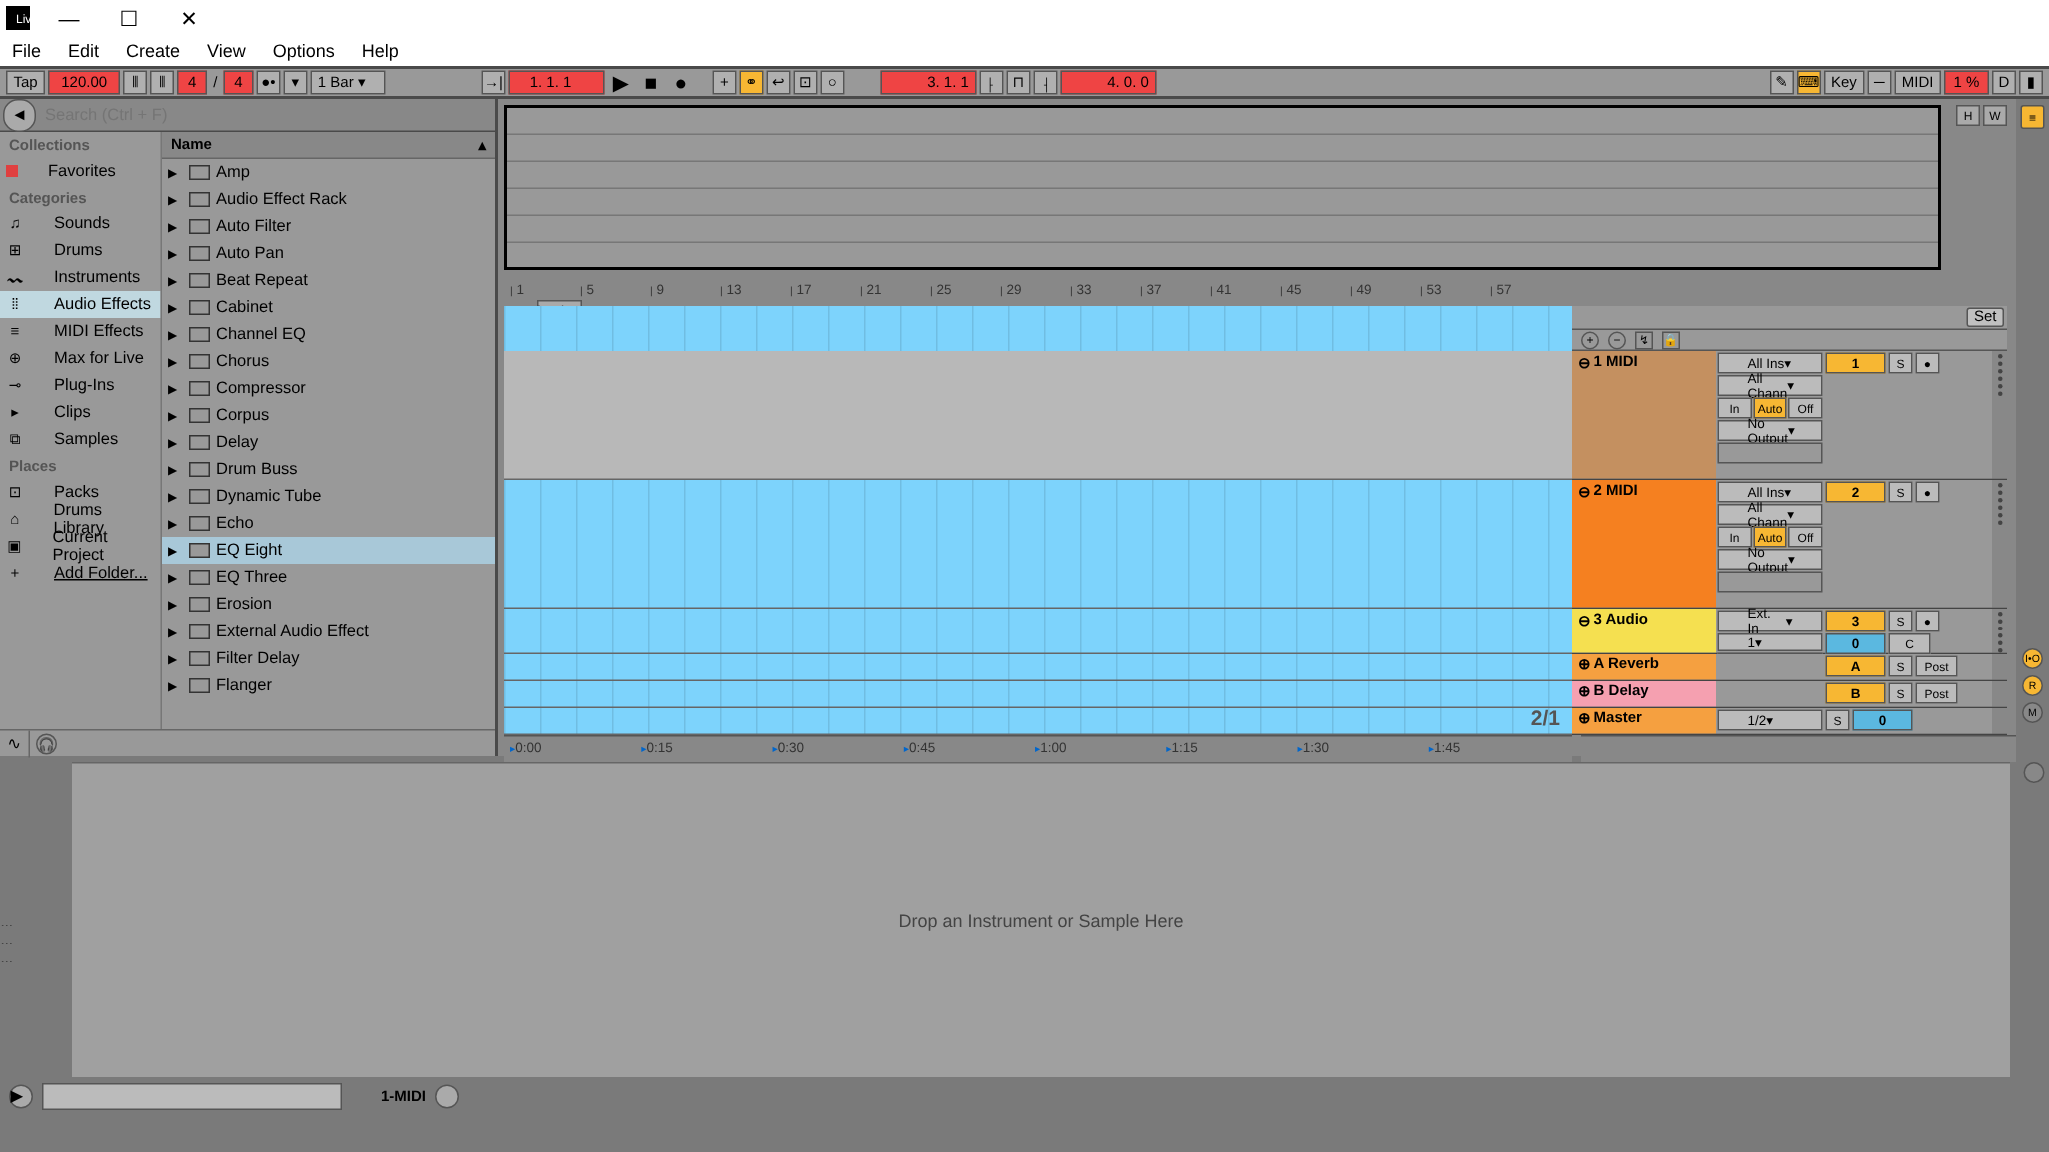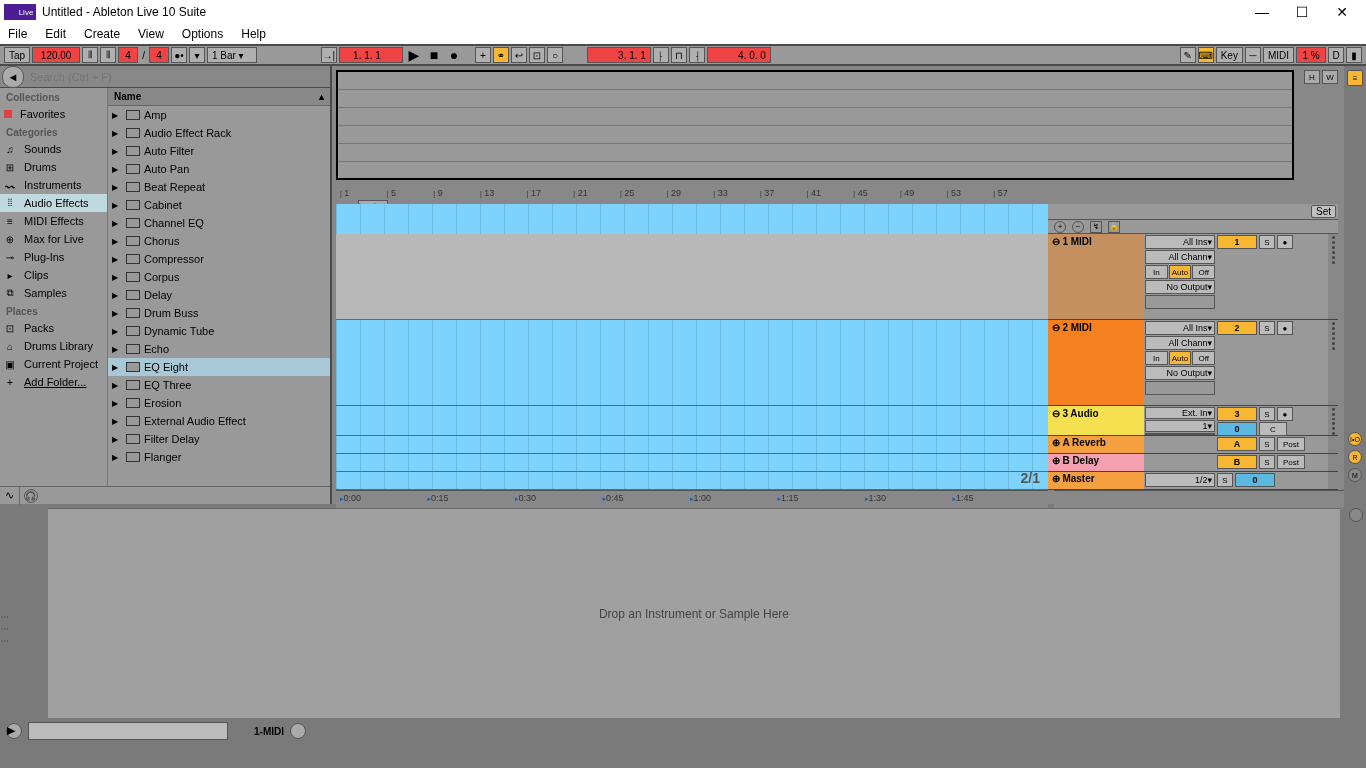--- a/index.html
+++ b/index.html
@@ -1,20 +1,20 @@
 <!DOCTYPE html>
 <html><head>
 <meta charset="utf-8">
 <style>
 * { box-sizing: border-box; margin: 0; padding: 0; font-family: "Segoe UI", Arial, sans-serif; }
 body { background: #7a7a7a; color: #000; font-size: 11px; overflow: hidden; width: 1366px; height: 768px; }
 
 
 .titlebar { height: 24px; background: #fff; display: flex; align-items: center; padding: 0 4px; font-size: 12px; }
-.titlebar .app-icon { width: 32px; height: 16px; background: #4c1d95; color: #fff; font-size: 8px; display: inline-flex; align-items: center; justify-content: center; margin-right: 6px; padding-left: 12px; }
+.titlebar .app-icon { width: 16px; height: 16px; background: #000000; color: #fff; font-size: 8px; display: inline-flex; align-items: center; justify-content: center; margin-right: 6px; padding-left: 12px; }
 .titlebar .title { flex: 1; }
 .titlebar .winbtn { width: 40px; height: 24px; display: inline-flex; align-items: center; justify-content: center; font-size: 14px; }
 
 .menubar { height: 20px; background: #fff; display: flex; align-items: center; padding: 0 8px; font-size: 12px; gap: 18px; }
 .menubar span { cursor: default; }
 
 
 .topbar { height: 22px; background: #999; border-top: 2px solid #4a4a4a; border-bottom: 2px solid #4a4a4a; display: flex; align-items: center; padding: 0 4px; font-size: 10px; gap: 2px; }
 .ctrl { background: #b0b0b0; border: 1px solid #555; height: 16px; display: inline-flex; align-items: center; padding: 0 4px; }
 .ctrl.num { background: #ef4444; min-width: 30px; justify-content: center; }
@@ -28,21 +28,21 @@
 .main { display: flex; height: calc(768px - 24px - 20px - 26px - 230px - 30px); }
 
 
 .browser { width: 332px; background: #999; display: flex; flex-direction: column; border-right: 2px solid #4a4a4a; }
 .searchbar { height: 22px; display: flex; align-items: center; background: #888; border-bottom: 1px solid #4a4a4a; }
 .searchbar .backbtn { width: 22px; height: 22px; background: #aaa; border: 1px solid #555; border-radius: 10px; margin: 2px; display: flex; align-items: center; justify-content: center; }
 .searchbar input { flex: 1; background: transparent; border: none; color: #444; font-size: 11px; padding-left: 4px; outline: none; }
 .browser-body { display: flex; flex: 1; overflow: hidden; }
 .sidebar { width: 108px; background: #999; overflow-y: auto; border-right: 1px solid #777; }
 .side-h { font-size: 10px; font-weight: bold; color: #555; padding: 4px 6px 2px; }
-.side-item { height: 18px; display: flex; align-items: center; padding: 0 4px; gap: 8px; font-size: 11px; }
+.side-item { height: 18px; display: flex; align-items: center; padding: 0 4px; gap: 20px; font-size: 11px; }
 .side-item.sel { background: #c0d8e0; }
 .side-item .ic { width: 12px; text-align: center; font-size: 10px; }
 .side-item.fav .sq { width: 8px; height: 8px; background: #e04040; }
 .content-col { flex: 1; background: #999; overflow-y: auto; }
 .content-h { height: 18px; background: #888; font-weight: bold; font-size: 10px; padding: 2px 6px; border-bottom: 1px solid #666; display: flex; justify-content: space-between; align-items:center;}
 .dev-item { height: 18px; display: flex; align-items: center; padding: 0 4px; gap: 4px; font-size: 11px; }
 .dev-item.sel { background: #a8c8d8; }
 .dev-item .tri { font-size: 8px; width: 10px; }
 .dev-item .folder { width: 14px; height: 10px; border: 1px solid #333; background: #999; }
 .browser-footer { height: 18px; background: #999; border-top: 1px solid #666; display:flex; align-items:center;}
@@ -66,21 +66,21 @@
 
 .track-headers { width: 290px; display: flex; flex-direction: column; }
 .set-row { height: 16px; background: #999; display: flex; justify-content: flex-end; align-items: center; gap: 2px; padding-right: 2px; font-size:10px; border-bottom:1px solid #555;}
 .set-btn { background:#c0c0c0;border:1px solid #555;padding:0 4px;height:13px;display:flex;align-items:center;border-radius:2px;}
 .ctrl-row { height: 14px; background: #999; display: flex; justify-content: flex-start; align-items: center; gap: 6px; padding-left: 6px; border-bottom:1px solid #555;}
 .ctrl-ic { width:12px;height:12px;border:1px solid #555;border-radius:50%;font-size:8px;display:flex;align-items:center;justify-content:center;}
 
 .th { display: flex; border-bottom: 1px solid #444; }
 .th-color { width: 96px; display: flex; align-items: flex-start; padding: 2px 4px; font-size: 10px; gap:2px; font-weight:bold;}
 .th-io { width: 72px; background: #999; display: flex; flex-direction: column; gap: 1px; padding: 1px; }
-.io-sel { height: 14px; background: #bbb; border: 1px solid #555; font-size: 9px; padding: 0 2px; display:flex;align-items:center;justify-content:flex-end;}
+.io-sel { height: 14px; background: #bbb; border: 1px solid #555; font-size: 9px; padding: 0 19px; display:flex;align-items:center;justify-content:flex-start;}
 .io-row { display:flex; gap:1px;}
 .io-btn { height:14px; flex:1; background:#bbb;border:1px solid #555;font-size:8px;display:flex;align-items:center;justify-content:center;}
 .io-btn.auto { background:#f7b733;color:#000;}
 .th-mix { flex: 1; background: #999; display: flex; flex-direction: column; gap: 1px; padding: 1px; align-items:flex-start;}
 .mix-row { display:flex;gap:2px;width:100%;}
 .num-box { height:14px;min-width:40px;background:#f7b733;border:1px solid #555;display:flex;align-items:center;justify-content:center;font-size:9px;font-weight:bold;}
 .num-box.blue { background:#5bb8e0;}
 .sm-btn { height:14px;width:16px;background:#bbb;border:1px solid #555;font-size:8px;display:flex;align-items:center;justify-content:center;}
 .dots-col { width: 10px; background: #888; display:flex;flex-direction:column;align-items:center;justify-content:flex-start;gap:2px;padding-top:2px;}
 .dot { width:3px;height:3px;background:#444;border-radius:50%;}
@@ -109,21 +109,20 @@
 
 .statusbar { height: 26px; background: #7a7a7a; display: flex; align-items: center; padding: 0 6px; gap: 6px; }
 .stat-circle { width:16px;height:16px;border:1px solid #555;border-radius:50%;background:#aaa;}
 .stat-box { flex:1; height:18px; background:#bbb; border:1px solid #555; padding:2px 6px; font-size:11px;}
 </style>
 </head>
 <body>
 
 <div class="titlebar">
   <span class="app-icon">Live</span>
-  <span class="title">Untitled - Ableton Live 10 Suite</span>
   <span class="winbtn">—</span>
   <span class="winbtn">☐</span>
   <span class="winbtn">✕</span>
 </div>
 
 <div class="menubar">
   <span>File</span>
   <span>Edit</span>
   <span>Create</span>
   <span>View</span>

